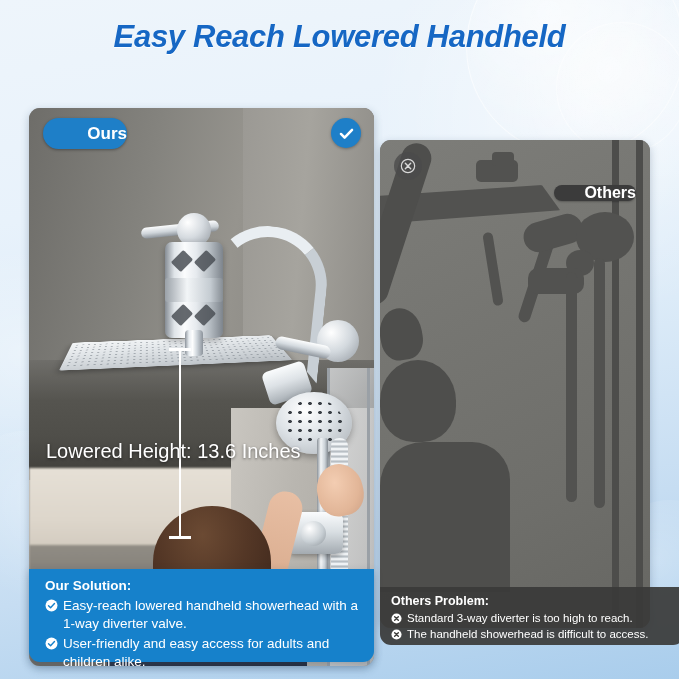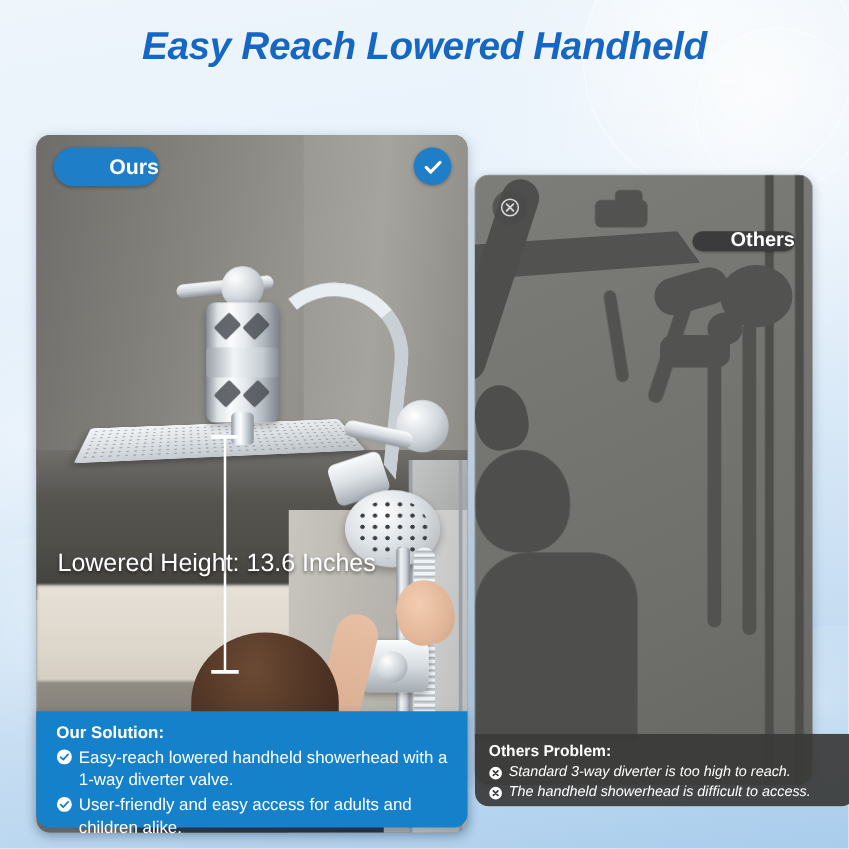--- a/index.html
+++ b/index.html
@@ -292,21 +292,21 @@
     position:absolute; left:380px; top:587px; width:304px; height:58px;
     background: rgba(58,58,56,0.92); border-radius: 0 0 11px 11px;
     padding: 7px 9px 8px 11px;
     color:#ffffff;
   }
   .cap-title { font-weight:700; font-size:12.5px; margin-bottom:3px; }
   #ours-caption .cap-title { font-size:13.5px; margin-bottom:4px; }
   .cap-list { list-style:none; }
   .cap-li { display:flex; align-items:flex-start; gap:5px; margin-bottom:2px; }
   #ours-caption .cap-li { font-size:13.5px; line-height:1.30; margin-bottom:3px; }
-  #others-caption .cap-li { font-size:11.5px; line-height:1.28; margin-bottom:1px;font-style:italic; }
+  #others-caption .cap-li { font-size:11.5px; line-height:1.28; margin-bottom:1px; }
   .cap-ico { flex:0 0 auto; display:inline-flex; align-items:center; justify-content:center; margin-top:2px; }
 </style>
 </head>
 <body>
 
 <div id="stage">
 
   <div class="bubble b1"></div>
   <div class="bubble b2"></div>
   <div class="bubble b3"></div>

